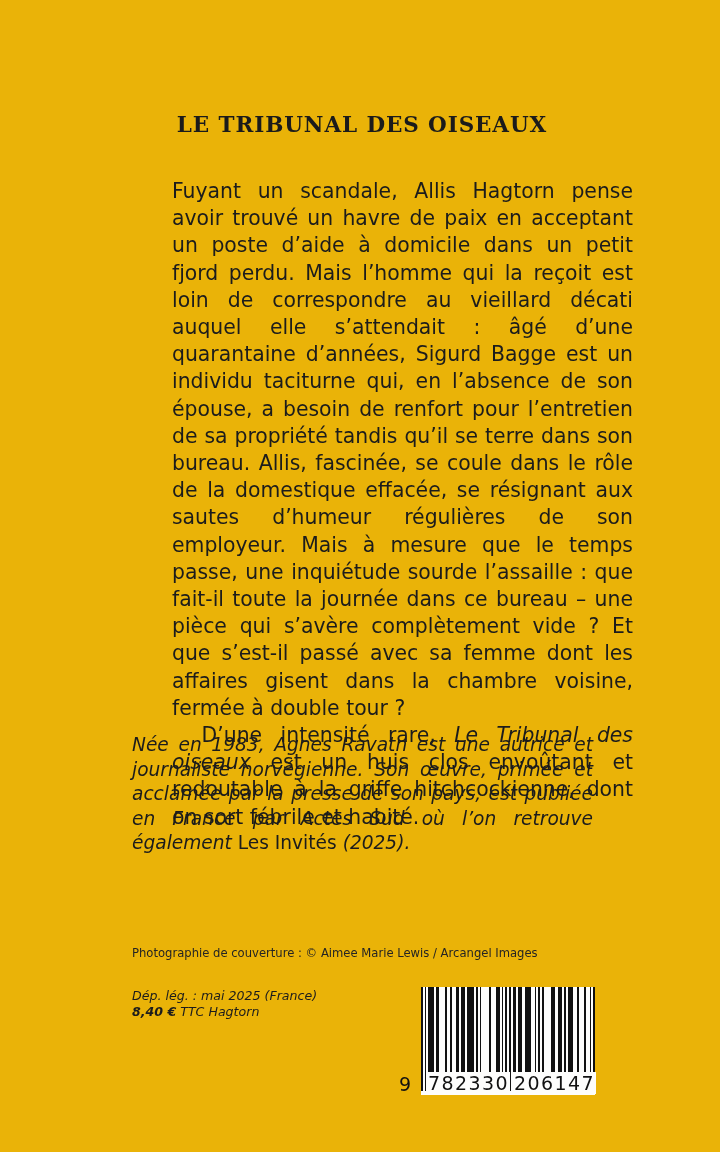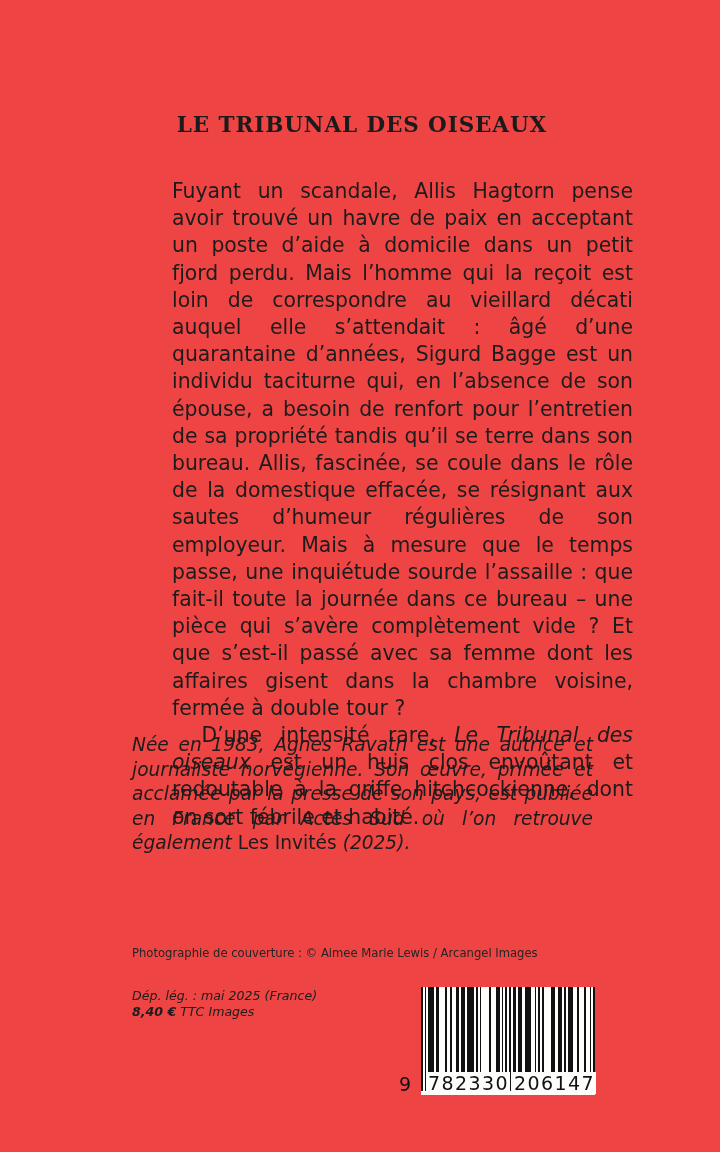--- a/index.html
+++ b/index.html
@@ -14,21 +14,21 @@
     position: relative;
     overflow: hidden;
     font-family: "DejaVu Sans", sans-serif;
     color: #1a1a1a;
     -webkit-font-smoothing: antialiased;
   }
 
   .page {
     position: absolute;
     inset: 0;
-    background: #ef4444;
+    background: #eab308;
     padding-left: 8px;
   }
 
   
   .book-title {
     position: absolute;
     left: 132px;
     top: 112px;
     width: 460px;
     text-align: center;
@@ -186,21 +186,21 @@
 
   <div class="bio">
     <p><span>Née en 1983, Agnes Ravatn est une autrice et journaliste norvégienne. Son œuvre, primée et acclamée par la presse de son pays, est publiée en France par Actes Sud où l’on retrouve également </span><span class="roman">Les Invités</span><span> (2025).</span></p>
   </div>
 
   <div class="photo-credit">Photographie de couverture : © Aimee Marie Lewis / Arcangel Images</div>
 
   <div class="imprint">
     <div class="imprint-lines">
       <div>Dép. lég. : mai 2025 (France)</div>
-      <div><span class="price">8,40 €</span><span> TTC Images</span></div>
+      <div><span class="price">8,40 €</span><span> TTC Hagtorn</span></div>
     </div>
   </div>
 
   <div class="barcode-block">
     <span class="bc-lead">9</span>
     <div class="bc-bars">
       <svg width="174" height="108" viewBox="0 0 174 108" xmlns="http://www.w3.org/2000/svg" shape-rendering="crispEdges">
         <rect x="0" y="0" width="174" height="108" fill="#fdfdfc"></rect>
         <g fill="#111111" id="bars">
             <rect x="0.000" y="0" width="1.832" height="104"></rect>

